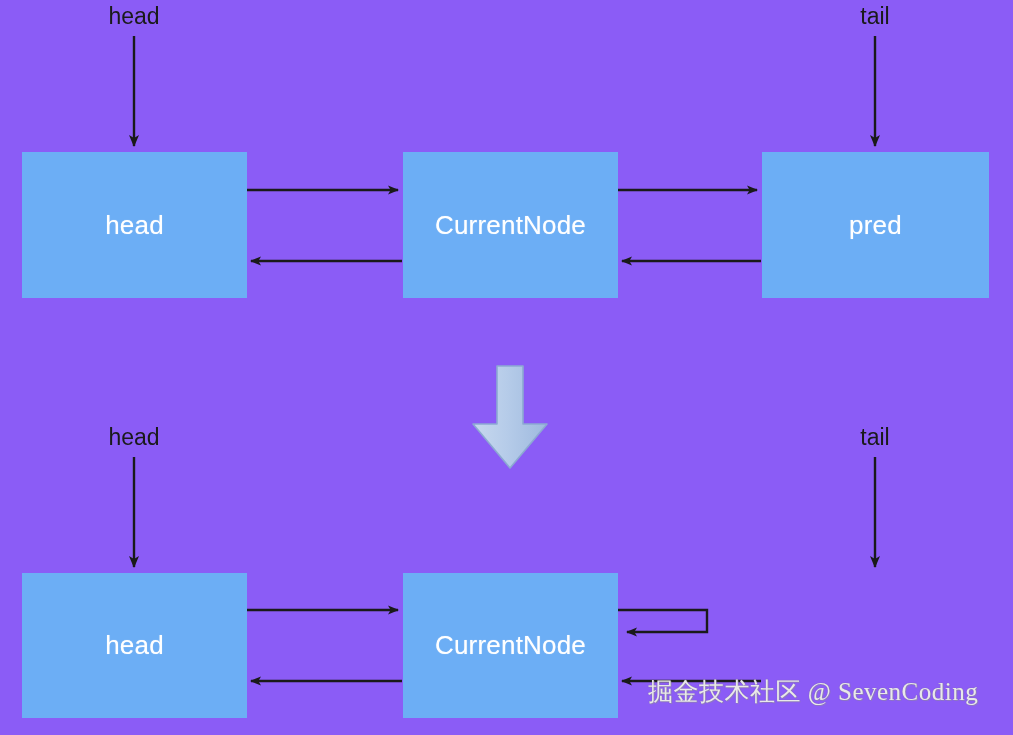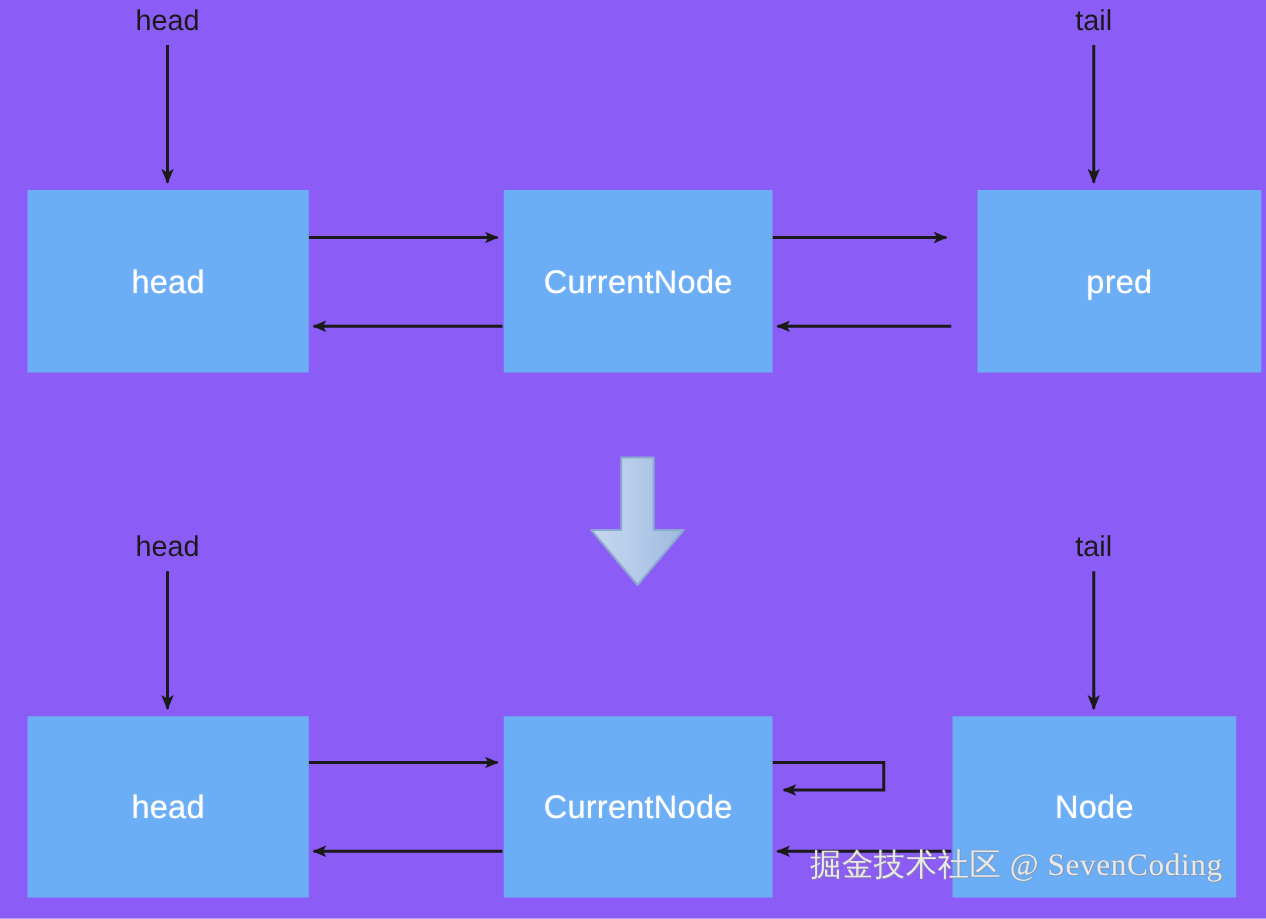--- a/index.html
+++ b/index.html
@@ -139,34 +139,31 @@
   <div class="ptr-label" style="left:835px; top:3px; width:80px;">tail</div>
 
   <div class="node-box" style="left:22px; top:152px; width:225px; height:146px;">
     <span class="node-label">head</span>
   </div>
 
   <div class="node-box" style="left:403px; top:152px; width:215px; height:146px;">
     <span class="node-label">CurrentNode</span>
   </div>
 
-  <div class="node-box" style="left:762px; top:152px; width:227px; height:146px;margin-left:20px;">
+  <div class="node-box" style="left:762px; top:152px; width:227px; height:146px;">
     <span class="node-label">pred</span>
   </div>
 
   <div class="ptr-label" style="left:94px; top:424px; width:80px;">head</div>
   <div class="ptr-label" style="left:835px; top:424px; width:80px;">tail</div>
 
   <div class="node-box" style="left:22px; top:573px; width:225px; height:145px;">
     <span class="node-label">head</span>
   </div>
 
   <div class="node-box" style="left:403px; top:573px; width:215px; height:145px;">
     <span class="node-label">CurrentNode</span>
   </div>
 
-  <div class="node-box" style="left:762px; top:573px; width:227px; height:145px;">
-    <span class="node-label">Node</span>
-  </div>
 
   <div class="watermark">掘金技术社区 @ SevenCoding</div>
 
 </div>
 
 </body></html>

